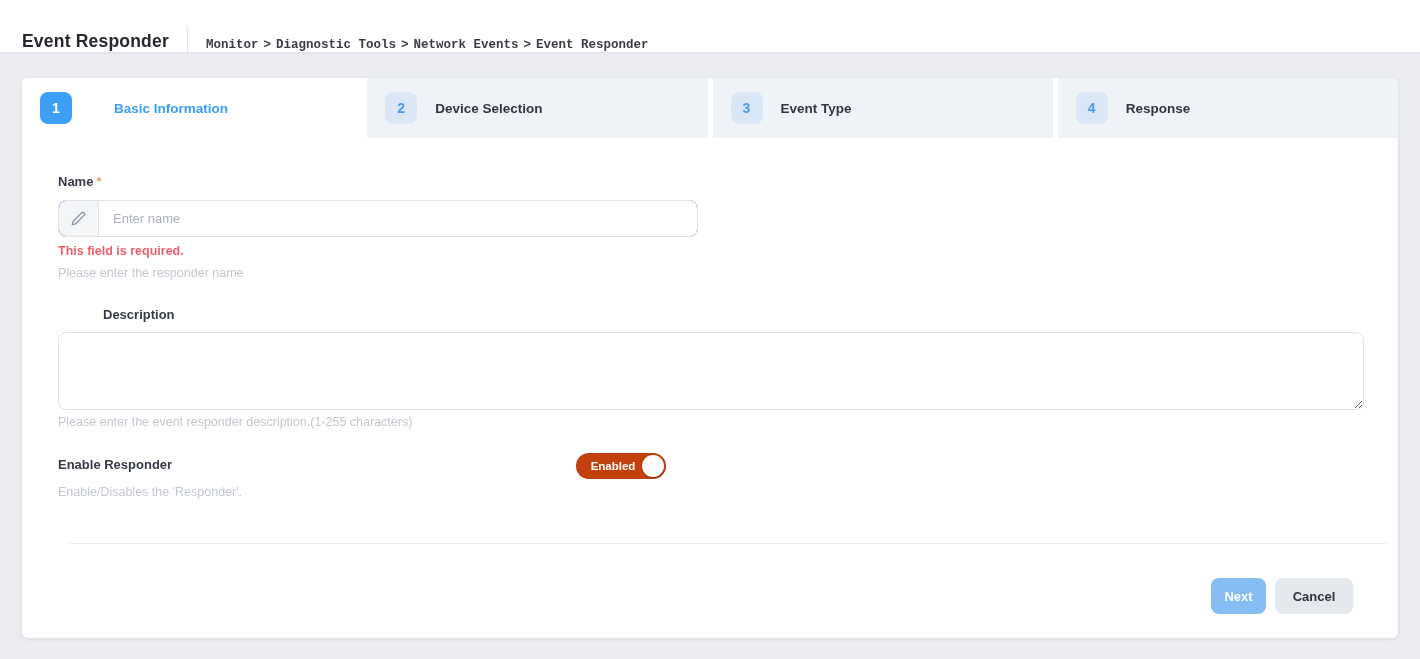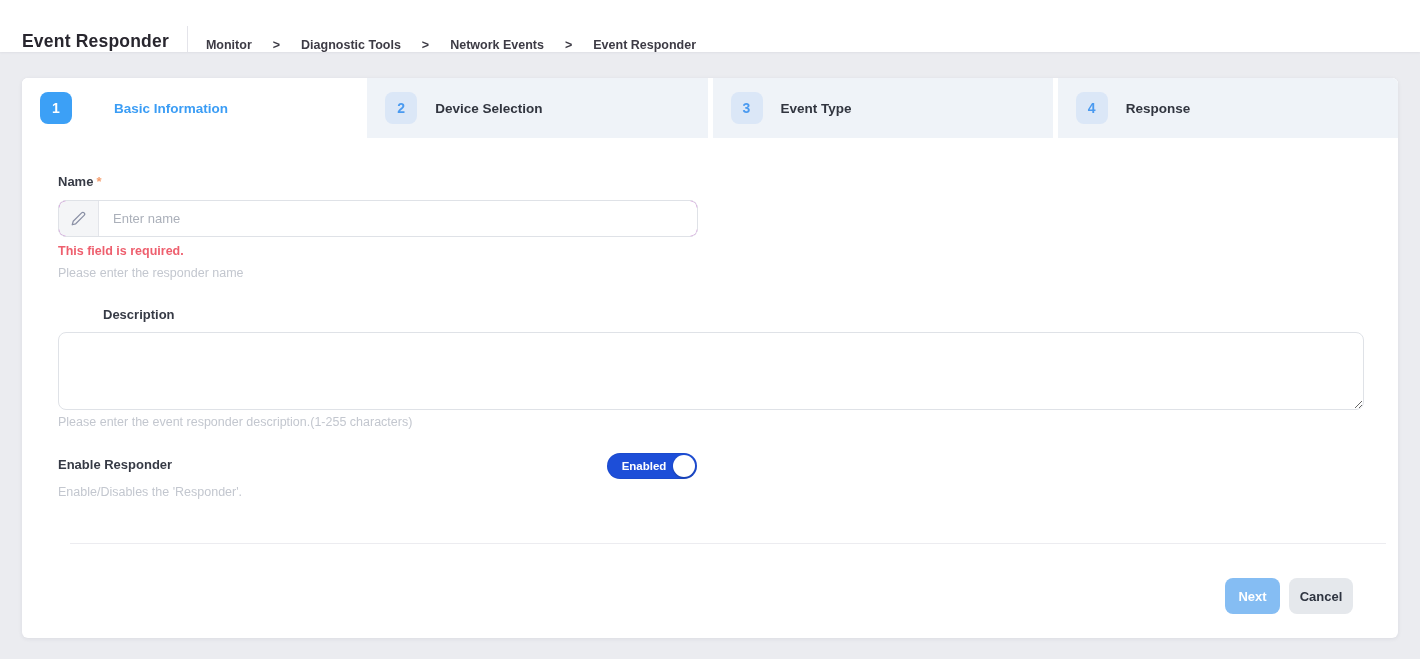--- a/index.html
+++ b/index.html
@@ -14,21 +14,21 @@
   
   .topbar {
     height:52px; background:#ffffff;
     display:flex; align-items:flex-end;
     padding-left:22px;
     box-shadow:0 1px 2px rgba(40,40,60,.06);
     position:relative; z-index:2;
   }
   .page-title { font-size:17.5px; font-weight:700; color:#28262e; letter-spacing:.2px; }
   .title-sep { width:1px; height:26px; background:#e4e4ea; margin:0 18px; }
-  .breadcrumb { font-size:12.5px; font-weight:600; color:#3d3b45; display:flex; gap:21px; align-items:center; }
+  .breadcrumb { font-size:12.5px; font-weight:600; color:#3d3b45; display:flex; gap:5px; align-items:center;font-family:Liberation Mono, monospace; }
   .crumb { cursor:pointer; }
   .crumb-sep { color:#3d3b45; }
 
   
   .card {
     width:1376px; height:560px;
     margin:26px auto 0 auto;
     background:#ffffff;
     border-radius:6px;
     box-shadow:0 1px 4px rgba(40,40,70,.08);
@@ -85,23 +85,23 @@
     resize:both; outline:none;
     font-family:"Liberation Sans", sans-serif;
     font-size:13px; color:#3a3e49; padding:8px 12px;
   }
   .desc-help { margin-top:5px; }
 
   .enable-row { margin-top:28px; position:relative; }
   .enable-help { margin-top:13px; }
 
   .toggle {
-    position:absolute; left:549px; top:-4px;
+    position:absolute; left:518px; top:-4px;
     width:90px; height:26px; border-radius:13px;
-    background:#1d4ed8; cursor:pointer;
+    background:#c2410c; cursor:pointer;
     display:flex; align-items:center;
     box-shadow:inset 0 0 0 1px rgba(0,0,0,.05);
   }
   .toggle-label {
     flex:1; text-align:center; padding-right:16px;
     color:#ffffff; font-size:11.5px; font-weight:700;
   }
   .toggle-knob {
     position:absolute; right:2px; top:2px;
     width:22px; height:22px; border-radius:50%;
@@ -113,21 +113,21 @@
   .actions {
     display:flex; justify-content:flex-end; gap:9px;
     margin-top:34px; padding-right:11px;
   }
   .btn {
     height:36px; border:none; border-radius:8px;
     font-family:"Liberation Sans", sans-serif;
     font-size:13px; font-weight:700; cursor:pointer;
   }
   .btn-next { width:55px; background:#85bdf3; color:#ffffff; cursor:default; }
-  .btn-cancel { width:64px; background:#e5e8ec; color:#2e3440; }
+  .btn-cancel { width:78px; background:#e5e8ec; color:#2e3440; }
 </style>
 </head>
 <body>
 
 <div class="topbar">
   <div class="page-title">Event Responder</div>
   <div class="title-sep"></div>
   <div class="breadcrumb">
     <span class="crumb">Monitor</span>
     <span class="crumb-sep">&gt;</span>

